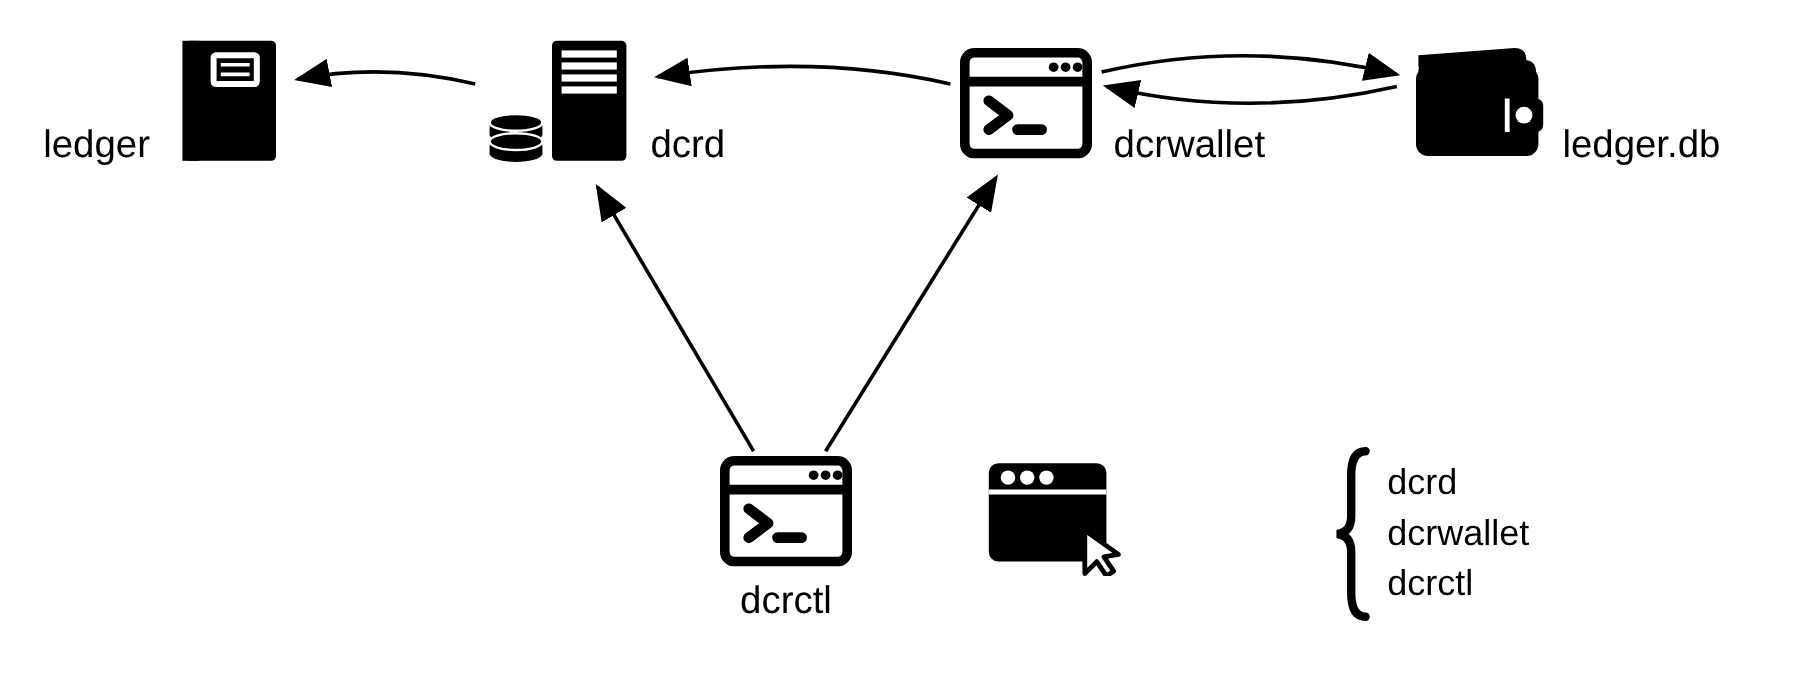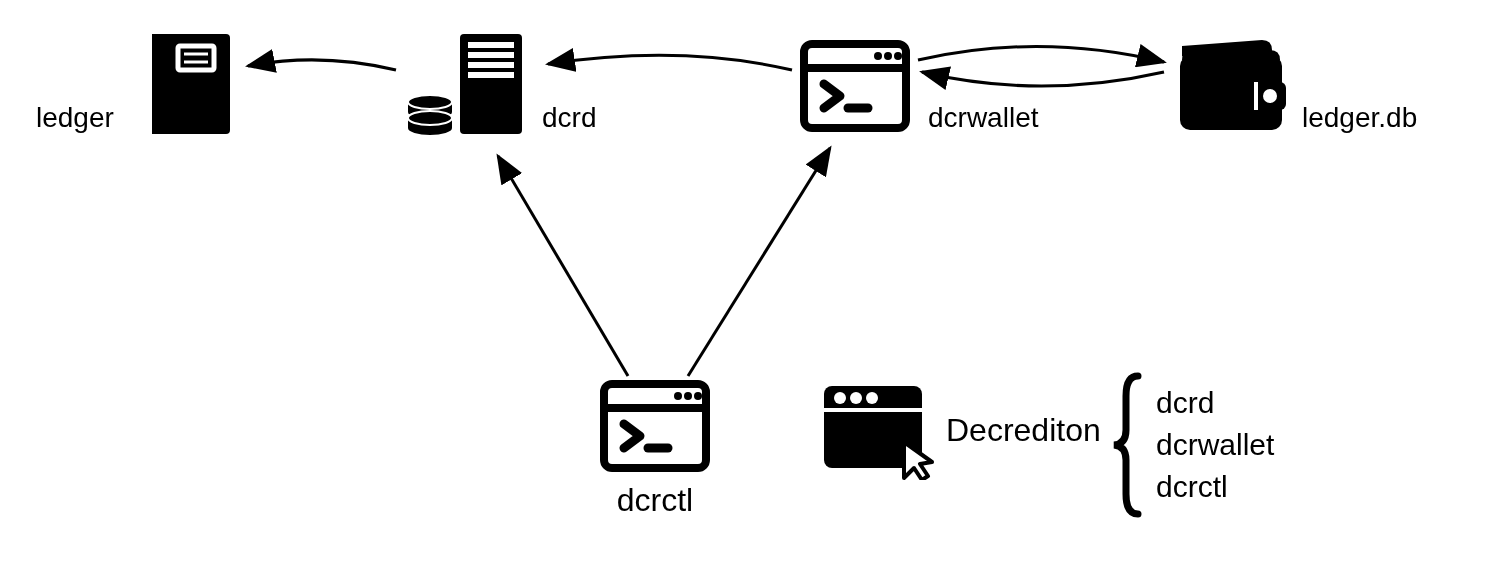--- a/index.html
+++ b/index.html
@@ -15,21 +15,21 @@
     position: absolute;
     display: flex;
     flex-direction: column;
     align-items: center;
   }
   .node-label {
     font-size: 32px;
     color: #000;
     white-space: nowrap;
   }
-  .label-left { position: absolute; font-size: 28px; color: #000; }
+  .label-left { position: absolute; font-size: 32px; color: #000; }
   svg.icon { display: block; }
   .arrows { position: absolute; inset: 0; pointer-events: none; }
   .brace-group {
     position: absolute;
     display: flex;
     align-items: center;
     gap: 8px;
   }
   .brace-items {
     display: flex;
@@ -114,21 +114,20 @@
 <div class="node" style="left:818px; top:380px; flex-direction:row; align-items:center; gap:8px;">
   <svg class="icon" width="120" height="100" viewBox="0 0 120 100">
     <rect x="6" y="6" width="98" height="82" rx="8" fill="#000"></rect>
     <circle cx="22" cy="18" r="6" fill="#fff"></circle>
     <circle cx="38" cy="18" r="6" fill="#fff"></circle>
     <circle cx="54" cy="18" r="6" fill="#fff"></circle>
     <line x1="6" y1="30" x2="104" y2="30" stroke="#fff" stroke-width="4"></line>
 
     <path d="M 86 62 L 86 98 L 96 88 L 104 100 L 110 96 L 102 84 L 114 82 Z" fill="#fff" stroke="#000" stroke-width="4" stroke-linejoin="round"></path>
   </svg>
-  <div class="node-label">Decrediton</div>
 </div>
 
 <div class="brace-group" style="left:1108px; top:370px;">
   <svg width="40" height="150" viewBox="0 0 40 150">
     <path d="M 30 6 Q 18 6 18 26 L 18 60 Q 18 74 6 75 Q 18 76 18 90 L 18 124 Q 18 144 30 144" fill="none" stroke="#000" stroke-width="7" stroke-linecap="round"></path>
   </svg>
   <div class="brace-items">
     <span>dcrd</span>
     <span>dcrwallet</span>
     <span>dcrctl</span>

